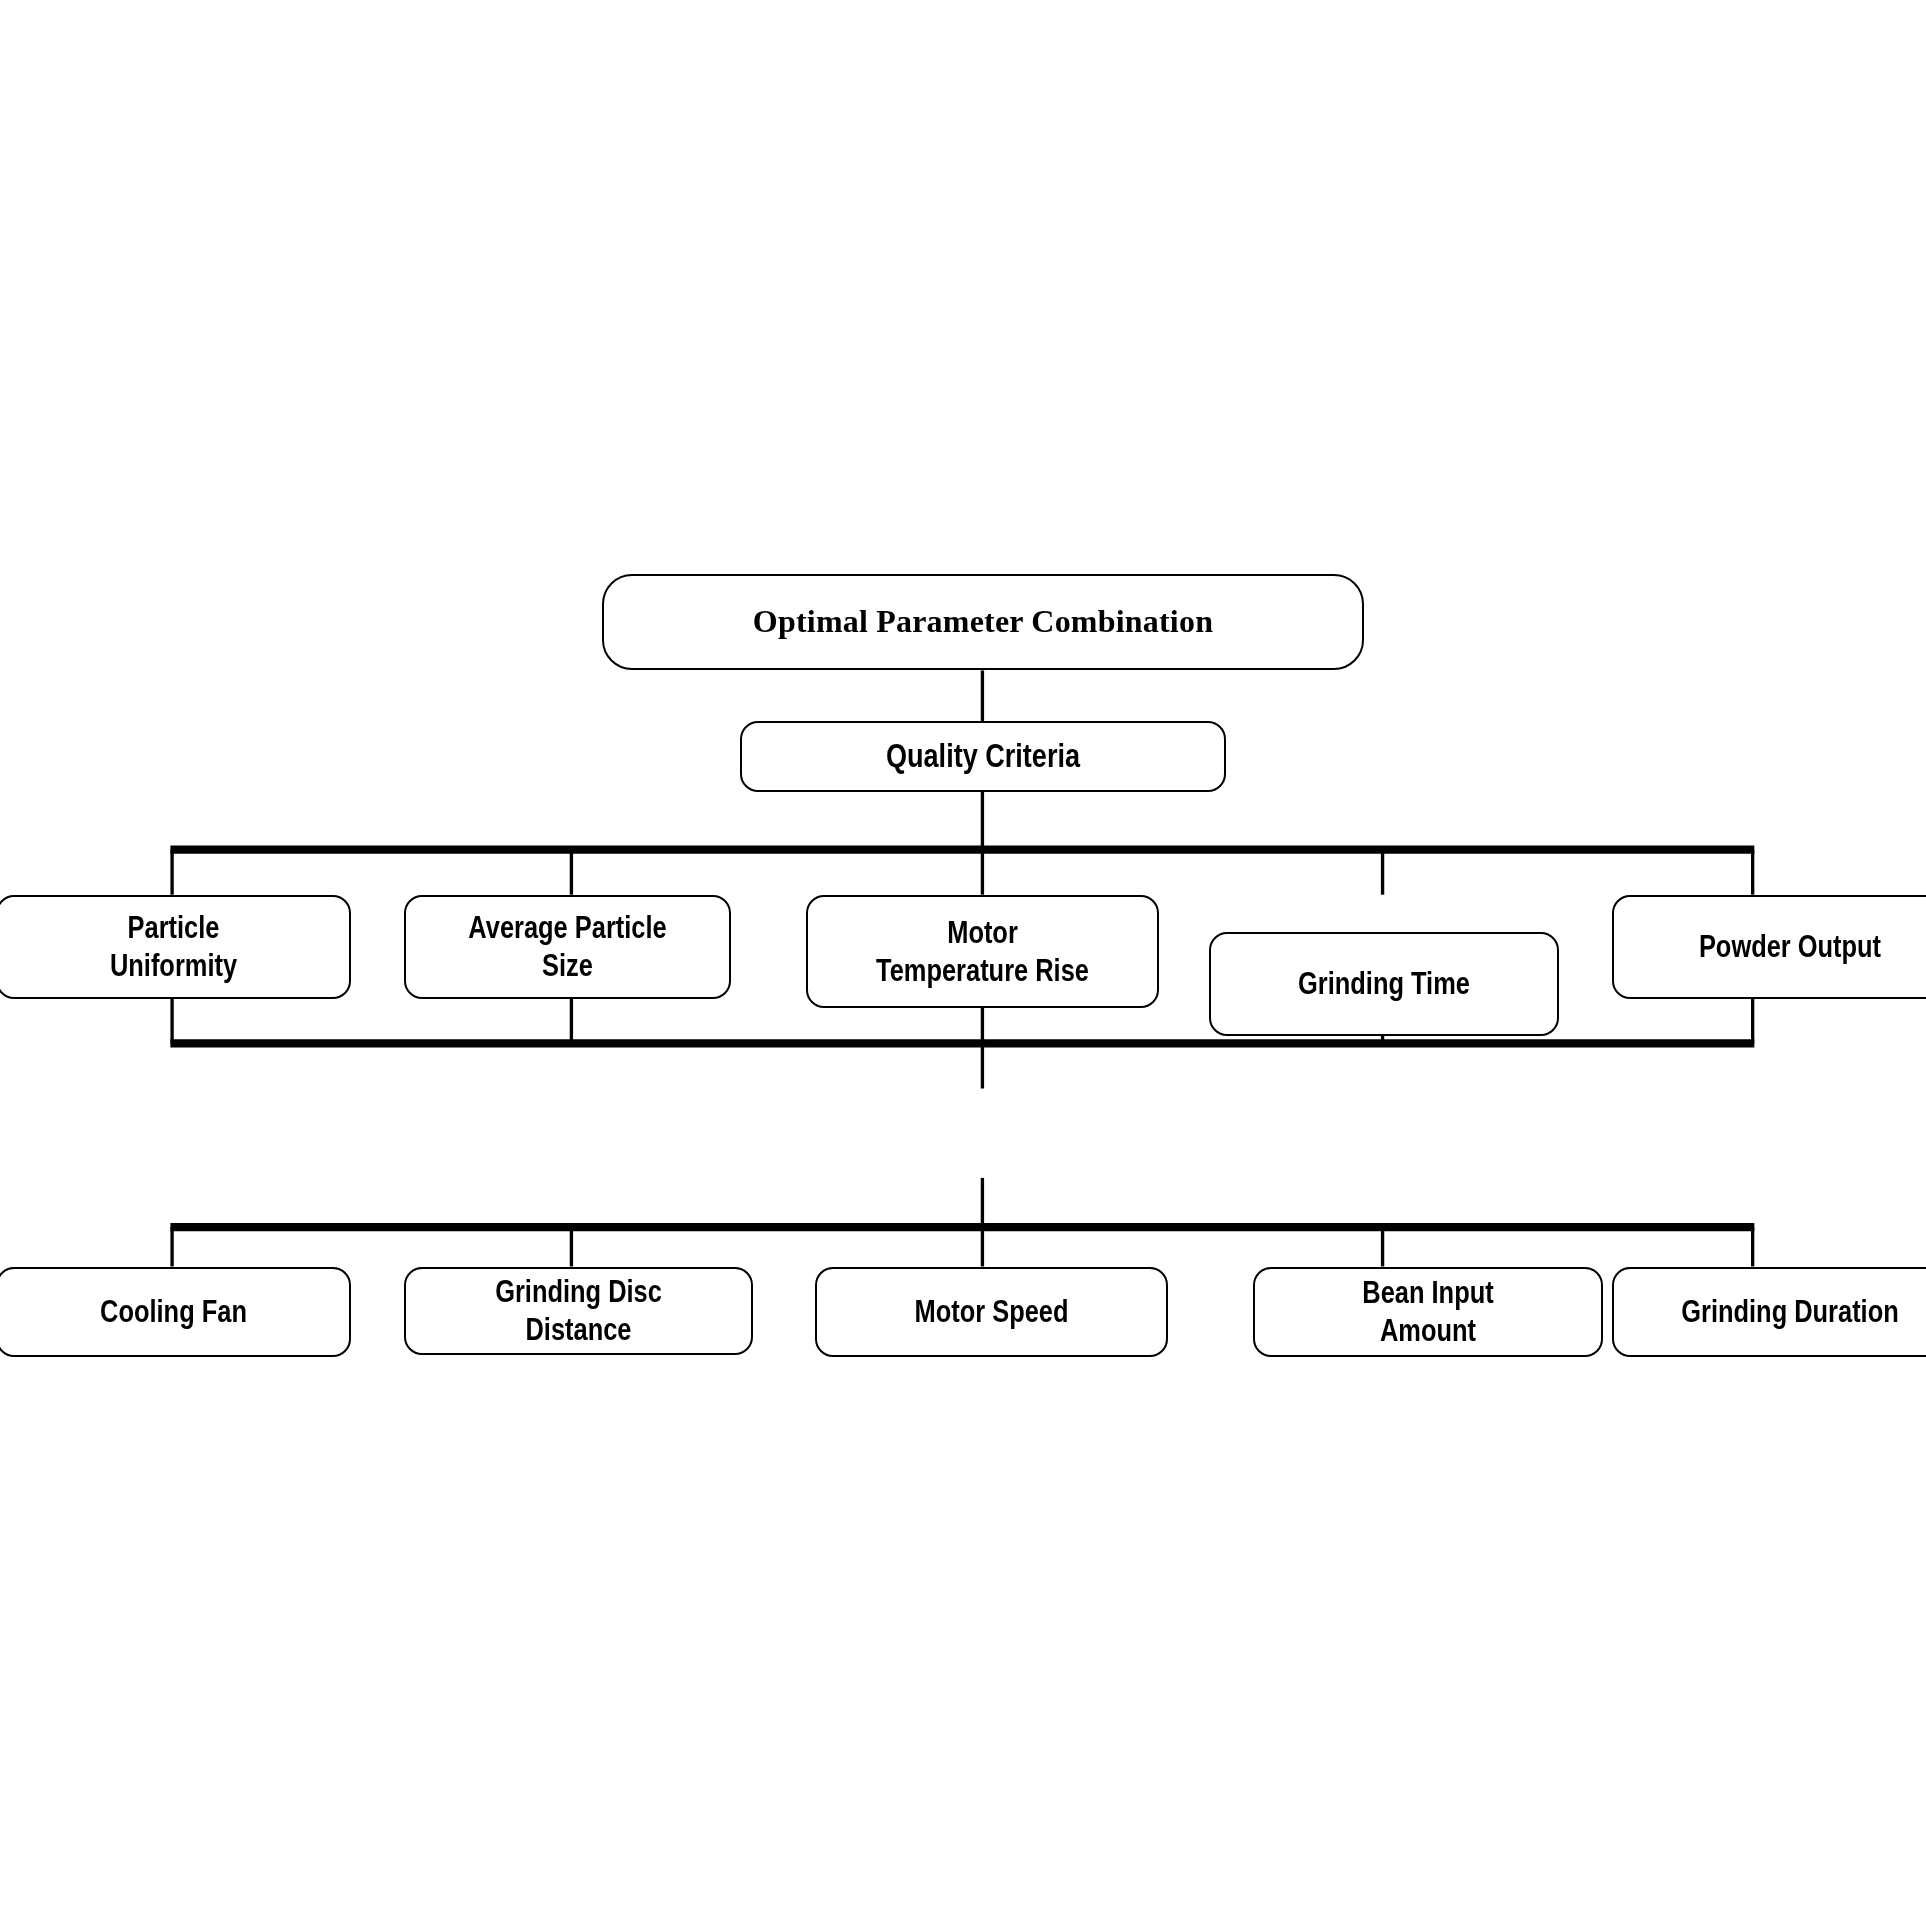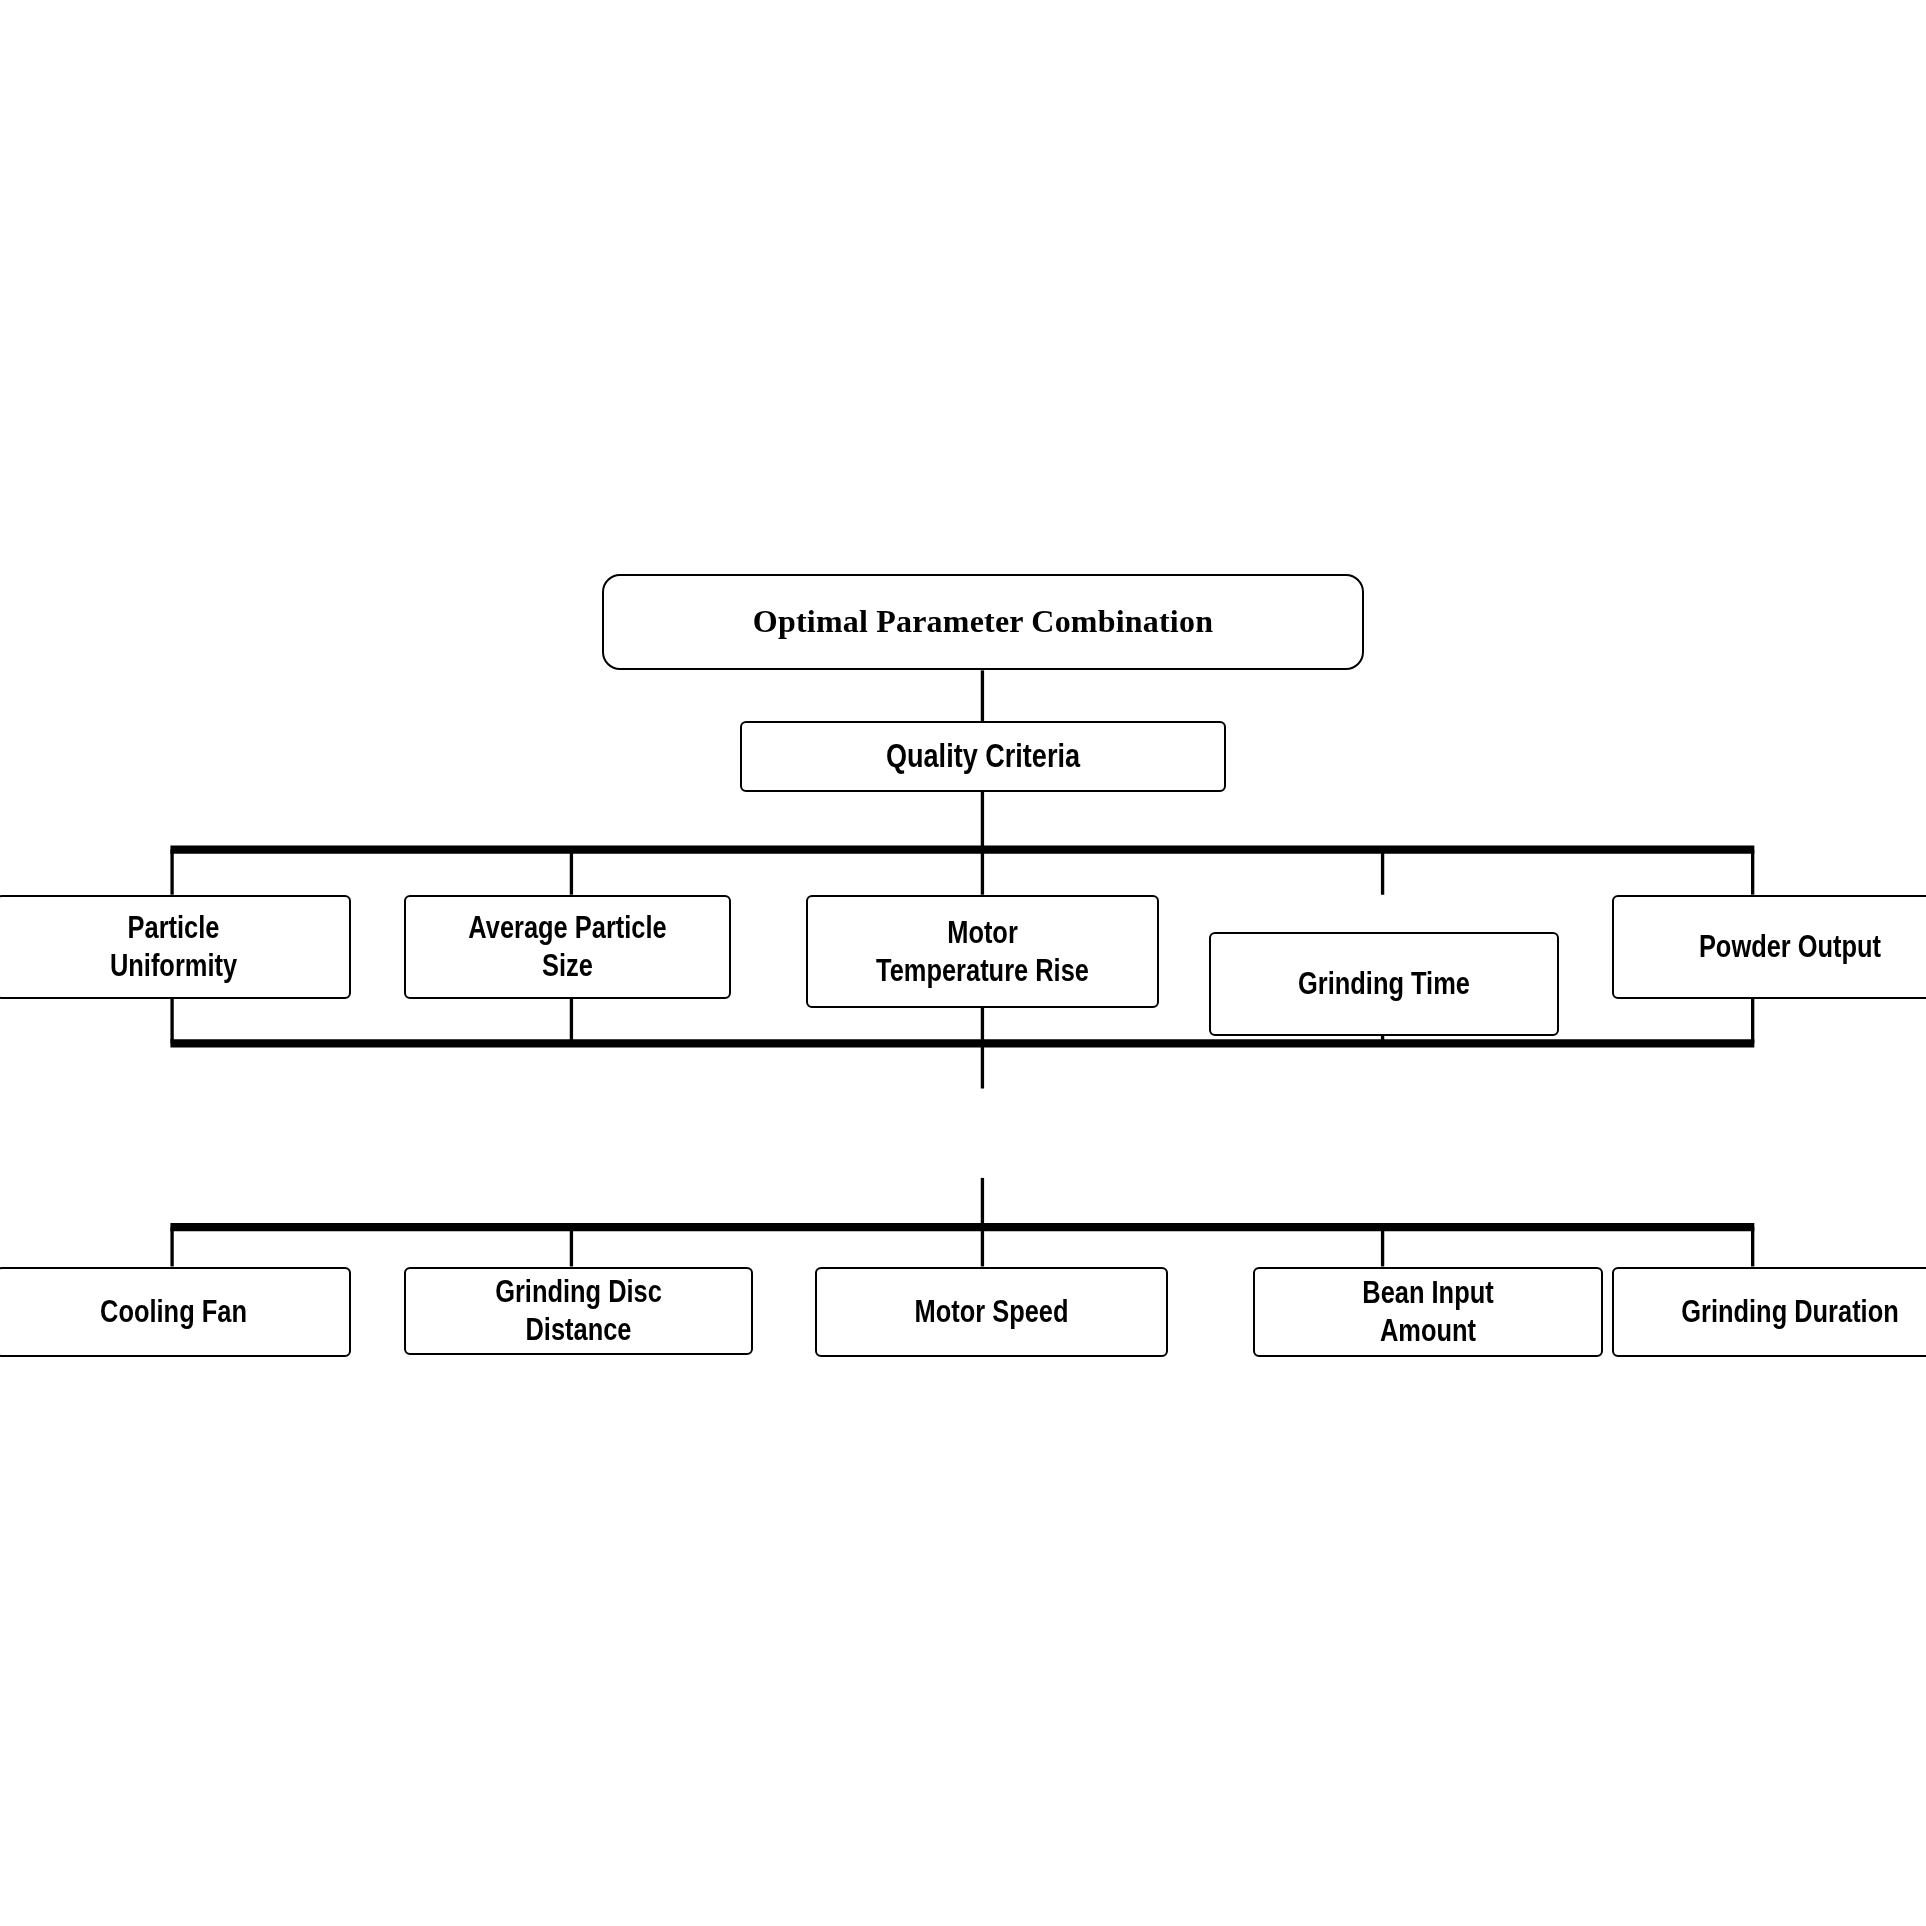--- a/index.html
+++ b/index.html
@@ -22,40 +22,40 @@
     position: absolute;
     left: 0;
     top: 0;
     width: 1926px;
     height: 1926px;
   }
   .node {
     position: absolute;
     box-sizing: border-box;
     border: 2.9px solid #000000;
-    border-radius: 6px;
+    border-radius: 18px;
     background: #ffffff;
     display: flex;
     align-items: center;
     justify-content: center;
     text-align: center;
     color: #000000;
     z-index: 3;
   }
   .node-label {
     display: block;
     width: 100%;
     padding: 0 11px;
     box-sizing: border-box;
     white-space: pre-line;
     line-height: 1.22;
   }
   
   .node.root {
-    border-radius: 18px;
+    border-radius: 30px;
   }
   .node.root .node-label {
     font-family: "Liberation Serif", serif;
     font-weight: bold;
     font-size: 32px;
     letter-spacing: 0.2px;
   }
   
   .node.sans .node-label {
     font-family: "Liberation Sans", sans-serif;

